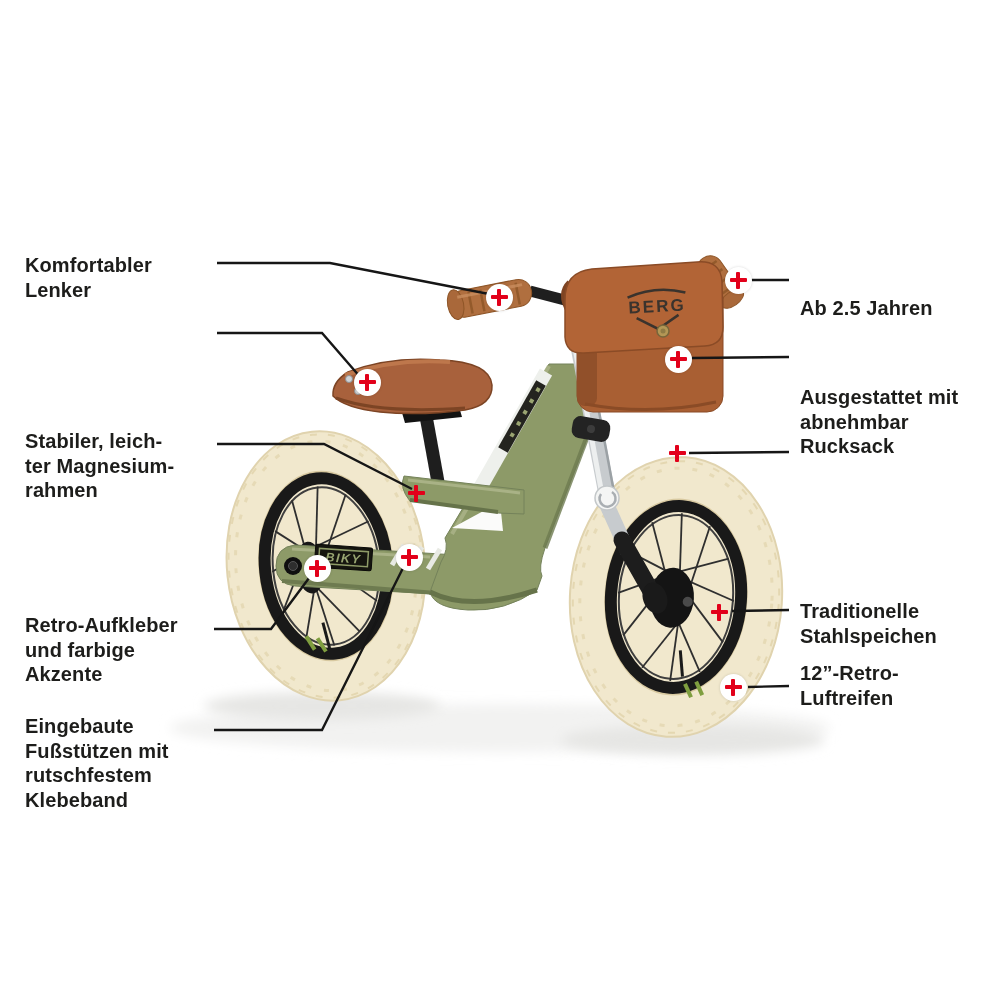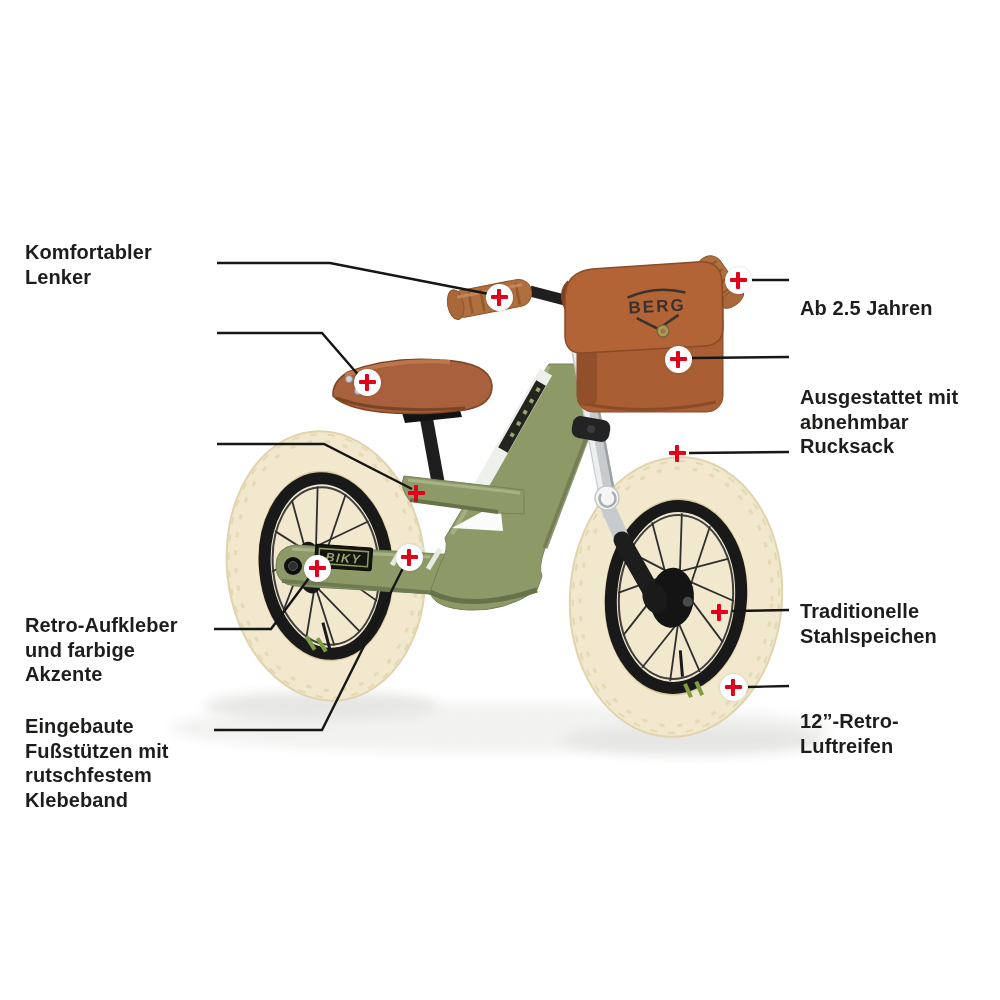--- a/index.html
+++ b/index.html
@@ -210,31 +210,34 @@
 <div class="marker" style="left:738px;top:280px"></div>
 <div class="marker" style="left:367px;top:382px"></div>
 <div class="marker bare" style="left:416px;top:493px"></div>
 <div class="marker" style="left:317px;top:568px"></div>
 <div class="marker" style="left:409px;top:557px"></div>
 <div class="marker" style="left:678px;top:359px"></div>
 <div class="marker bare" style="left:677px;top:453px"></div>
 <div class="marker bare" style="left:719px;top:612px"></div>
 <div class="marker" style="left:733px;top:687px"></div>
 
-<div class="lbl left" style="top:240px">Komfortabler
+<div class="lbl left" style="top:253px">Komfortabler
 Lenker</div>
+<div class="lbl left" style="top:429px">Stabiler, leich-
+ter Magnesium-
+rahmen</div>
 <div class="lbl left" style="top:613px">Retro-Aufkleber
 und farbige
 Akzente</div>
 <div class="lbl left" style="top:714px">Eingebaute
 Fußstützen mit
 rutschfestem
 Klebeband</div>
 <div class="lbl right" style="top:268px">Ab 2.5 Jahren</div>
 <div class="lbl right" style="top:357px">Ausgestattet mit
 abnehmbar
 Rucksack</div>
 <div class="lbl right" style="top:571px">Traditionelle
 Stahlspeichen</div>
-<div class="lbl right" style="top:681px">12”-Retro-
+<div class="lbl right" style="top:633px">12”-Retro-
 Luftreifen</div>
 
 </div>
 
 </body></html>

